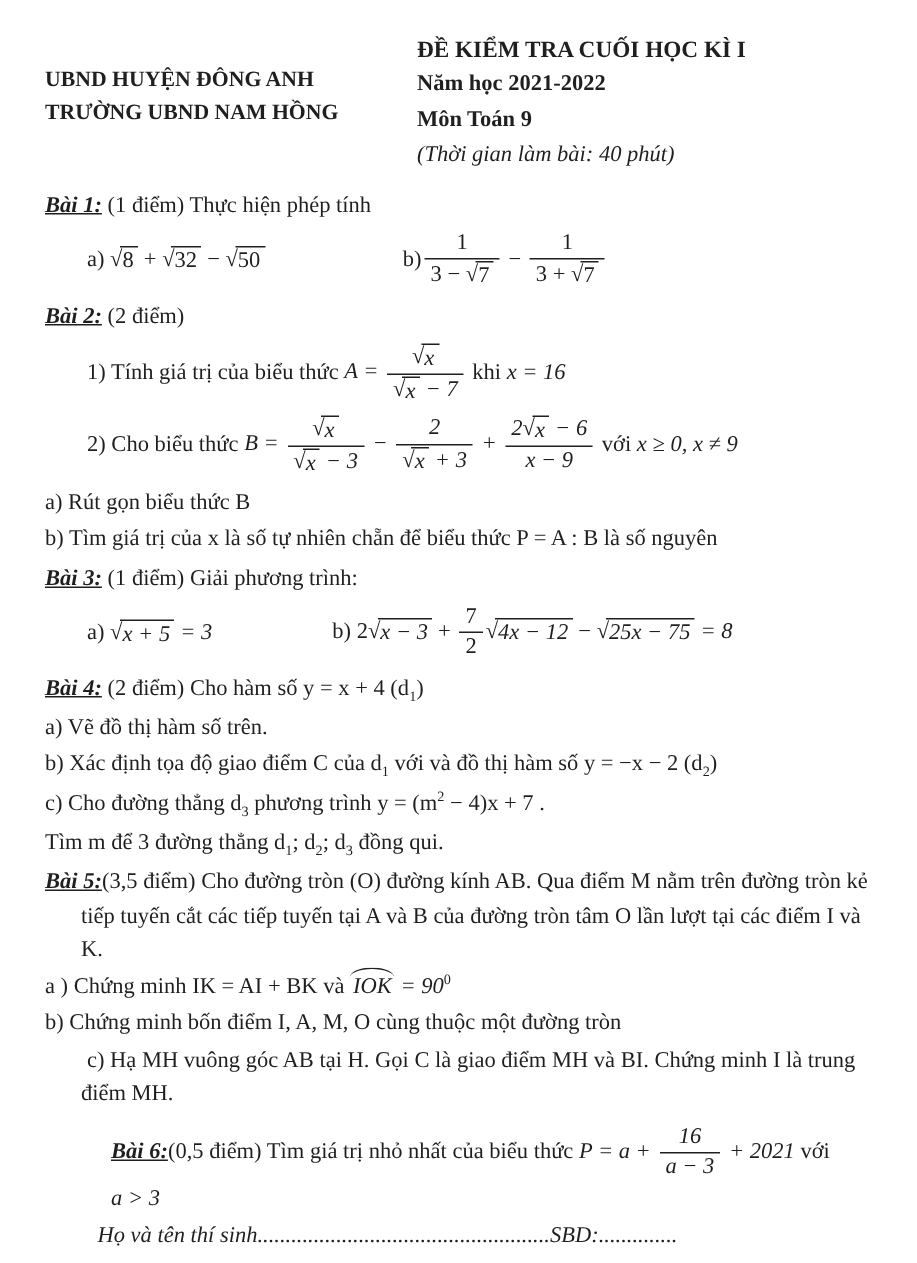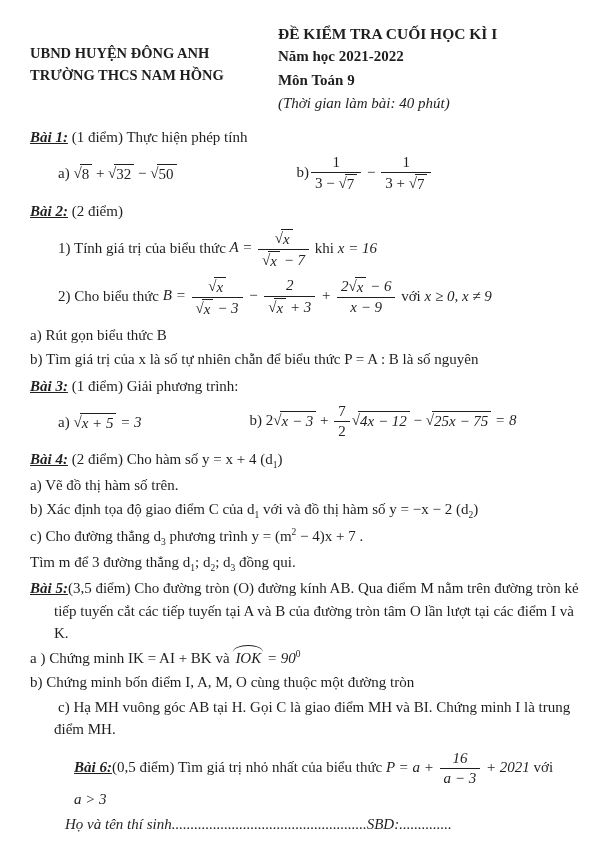--- a/index.html
+++ b/index.html
@@ -17,21 +17,21 @@
   .header-left .hl { font-weight:bold; font-size:14.5px; line-height:1.55; }
   .header-right { width:55%; text-align:left; padding-right:36px; box-sizing:border-box; }
   .hr-title { font-weight:bold; font-size:15.5px; line-height:1.5; }
   .hr-line  { font-weight:bold; font-size:15px; line-height:1.55; }
   .hr-time  { font-style:italic; font-size:15px; line-height:1.5; }
   
   .sec-head { margin:4px 0 2px 0; }
   .blabel { font-weight:bold; font-style:italic; text-decoration:underline; }
   .ind  { margin-left:28px; }
   .ind2 { margin-left:45px; }
-  .row  { display:flex; align-items:center;gap:28px; }
+  .row  { display:flex; align-items:center; }
   .para-hang  { padding-left:24px; text-indent:-24px; margin:2px 0; }
   .para-hangc { padding-left:24px; text-indent:4px;  margin:2px 0; }
   .line { margin:2px 0; }
   
   .math { font-style:italic; white-space:nowrap; }
   .frac { display:inline-block; vertical-align:middle; text-align:center; line-height:1.15; margin:1px 2px; }
   .frac .num { display:block; border-bottom:1.2px solid #1f1f1f; padding:0 4px 1px 4px; }
   .frac .den { display:block; padding:1px 4px 0 4px; }
   .sqrt { display:inline-block; white-space:nowrap; line-height:1.2; }
   .sqrt .rs { display:inline-block; vertical-align:top; }
@@ -48,21 +48,21 @@
   .nameline { font-style:italic; margin-left:35px; }
 </style>
 </head>
 <body>
 
 <div class="page">
 
   <div class="header">
     <div class="header-left">
       <div class="hl">UBND HUYỆN ĐÔNG ANH</div>
-      <div class="hl">TRƯỜNG THCS NAM HỒNG</div>
+      <div class="hl">TRƯỜNG UBND NAM HỒNG</div>
     </div>
     <div class="header-right">
       <div class="hr-title">ĐỀ KIỂM TRA CUỐI HỌC KÌ I</div>
       <div class="hr-line">Năm học 2021-2022</div>
       <div class="hr-line">Môn Toán 9</div>
       <div class="hr-time">(Thời gian làm bài: 40 phút)</div>
     </div>
   </div>
 
   <div class="sec-head">

